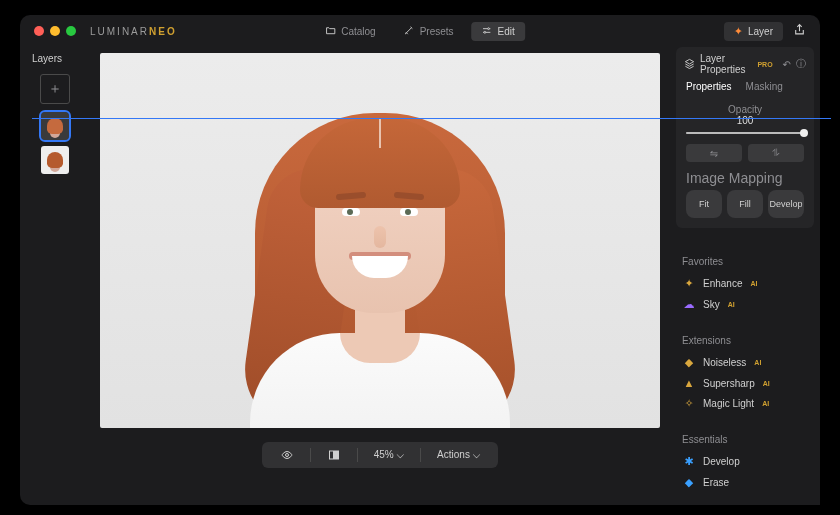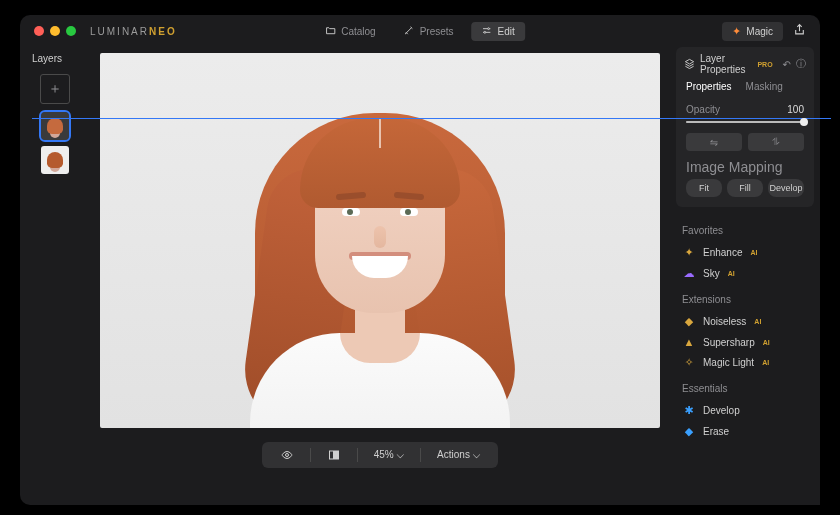--- a/index.html
+++ b/index.html
@@ -103,39 +103,39 @@
   .panel-head { display:flex; align-items:center; gap:5px; padding:6px 8px; font-size:10px; }
   .pro { color:var(--gold); font-size:7px; font-weight:700; }
   .panel-head .spacer { flex:1; }
   .panel-head .hicon { color:var(--txt-dim); font-size:10px; cursor:pointer; }
 
   .subtabs { display:flex; gap:14px; padding:0 10px 6px; }
   .subtab { color:var(--txt-dim); cursor:pointer; font-size:10px; }
   .subtab.on { color:#fff; }
 
   .prop-body { padding:2px 10px 10px; }
-  .row { display:flex; align-items:flex-end; justify-content:space-between; margin:4px 0 2px; }
+  .row { display:flex; align-items:center; justify-content:space-between; margin:4px 10px 2px;flex-direction:column; }
   .row span { color:var(--txt-dim); }
   .slider { position:relative; height:10px; margin-bottom:6px; }
   .track { position:absolute; left:0; right:0; top:4px; height:2px; background:#555; border-radius:1px; }
   .fill { position:absolute; left:0; right:0; top:4px; height:2px; background:#bbb; border-radius:1px; }
   .knob { position:absolute; right:-4px; top:1px; width:8px; height:8px; background:#eee; border-radius:50%; }
 
   .sel { background:var(--bg4); border-radius:4px; padding:4px 8px; display:flex; justify-content:space-between; align-items:center; color:var(--txt); cursor:pointer; margin-bottom:6px; }
   .sel .chev { color:var(--txt-dim); font-size:8px; }
 
   .twin { display:flex; gap:6px; margin-bottom:8px; }
   .twin .b { flex:1; background:var(--bg4); border-radius:4px; height:18px; display:flex; align-items:center; justify-content:center; color:var(--txt-dim); font-size:10px; cursor:pointer; }
 
   .sect { color:var(--txt-dim); font-size:14px; margin:6px 0 4px; }
   .tri { display:flex; gap:5px; }
-  .tri .b { flex:1; background:var(--bg4); border-radius:8px; height:18px; display:flex; align-items:center; justify-content:center; font-size:9px; color:var(--txt); cursor:pointer; }
+  .tri .b { flex:1; background:var(--bg4); border-radius:8px; height:28px; display:flex; align-items:center; justify-content:center; font-size:9px; color:var(--txt); cursor:pointer; }
 
   .tool-list { padding:0 12px 10px; overflow:auto; }
-  .group-title { color:var(--txt-dim); font-size:10px; margin:10px 0 6px; }
+  .group-title { color:var(--txt-dim); font-size:10px; margin:20px 0 6px; }
   .tool { display:flex; align-items:center; gap:7px; padding:4px 0; cursor:pointer; color:var(--txt); }
   .tool .ti { width:14px; display:flex; justify-content:center; font-size:11px; }
   .tool .ai { color:var(--gold); font-size:7px; font-weight:700; margin-left:1px; }
 
   .c-gold{color:#d9a73e}.c-blue{color:#3aa0ff}.c-purple{color:#9a6bff}
   .c-gray{color:#b0b0b0}
 
 </style>
 </head>
 <body>
@@ -175,21 +175,21 @@
               <circle cx="8" cy="16" r="2"></circle>
             </svg>
         </span>
         <span>Edit</span>
       </div>
     </div>
 
     <div class="top-right">
       <div class="extras">
         <span class="puzzle">✦</span>
-        <span>Magic</span>
+        <span>Layer</span>
       </div>
       <span class="share">
         <svg width="13" height="13" viewBox="0 0 24 24" fill="none" stroke="currentColor" stroke-width="2">
             <path d="M12 3v12M8 7l4-4 4 4M5 13v7h14v-7"></path>
           </svg>
       </span>
     </div>
   </div>
 
   <div class="body">

